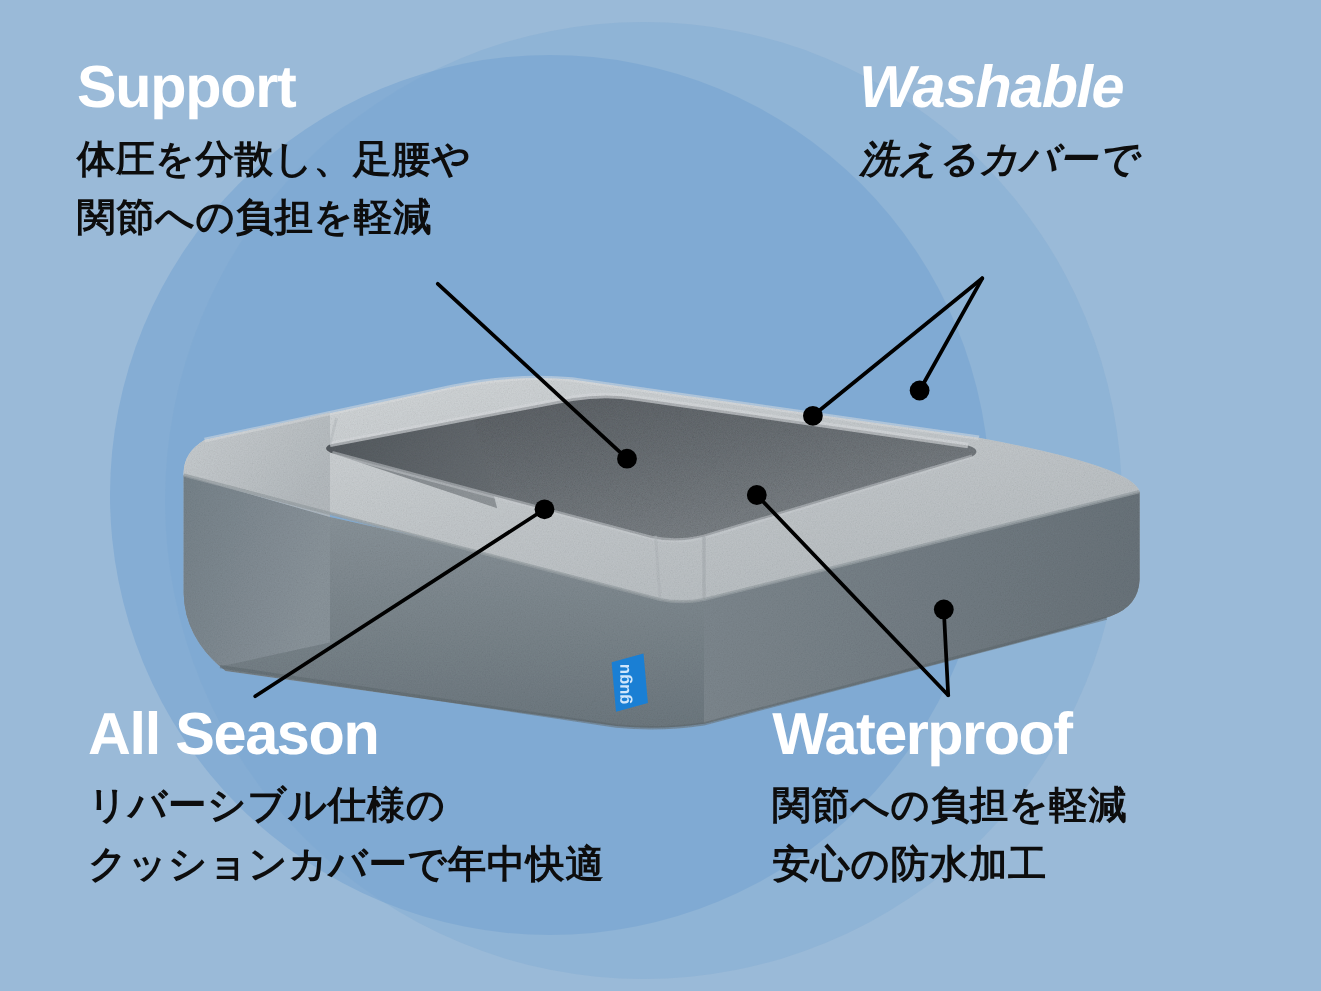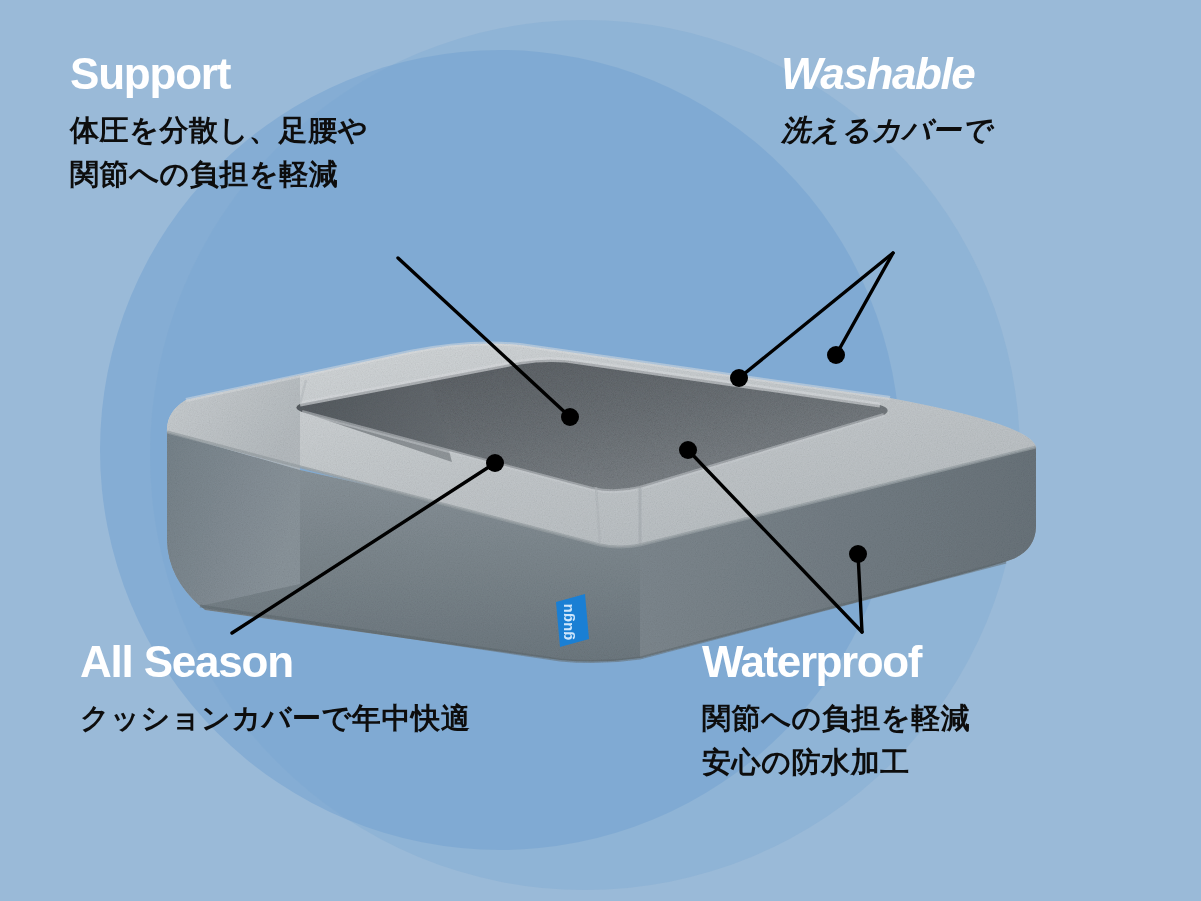--- a/index.html
+++ b/index.html
@@ -27,30 +27,30 @@
   
   .product{position:absolute;left:0;top:0;width:1201px;height:901px;}
 
   
   .leaders{position:absolute;left:0;top:0;width:1201px;height:901px;}
 
   
   .block{position:absolute;}
   .heading{
     color:#ffffff;
-    font-size:44px;
+    font-size:54px;
     font-weight:700;
     line-height:1.0;
     letter-spacing:-1.2px;
     margin:0 0 12px 0;
     white-space:nowrap;
   }
   .sub{
     color:#0d0d0d;
-    font-size:29px;
+    font-size:35px;
     font-weight:700;
     line-height:1.52;
     margin:0;
     letter-spacing:.6px;
     white-space:nowrap;
   }
   #blk-support  {left:70px; top:52px;}
   #blk-washable {left:781px;top:52px;font-style:italic;}
   #blk-allseason{left:80px; top:640px;}
   #blk-waterproof{left:702px;top:640px;}
@@ -206,20 +206,21 @@
     <p class="sub">関節への負担を軽減</p>
   </div>
 
   <div class="block" id="blk-washable">
     <h2 class="heading">Washable</h2>
     <p class="sub">洗えるカバーで</p>
   </div>
 
   <div class="block" id="blk-allseason">
     <h2 class="heading">All Season</h2>
+    <p class="sub">リバーシブル仕様の</p>
     <p class="sub">クッションカバーで年中快適</p>
   </div>
 
   <div class="block" id="blk-waterproof">
     <h2 class="heading">Waterproof</h2>
     <p class="sub">関節への負担を軽減</p>
     <p class="sub">安心の防水加工</p>
   </div>
 
 </div>

